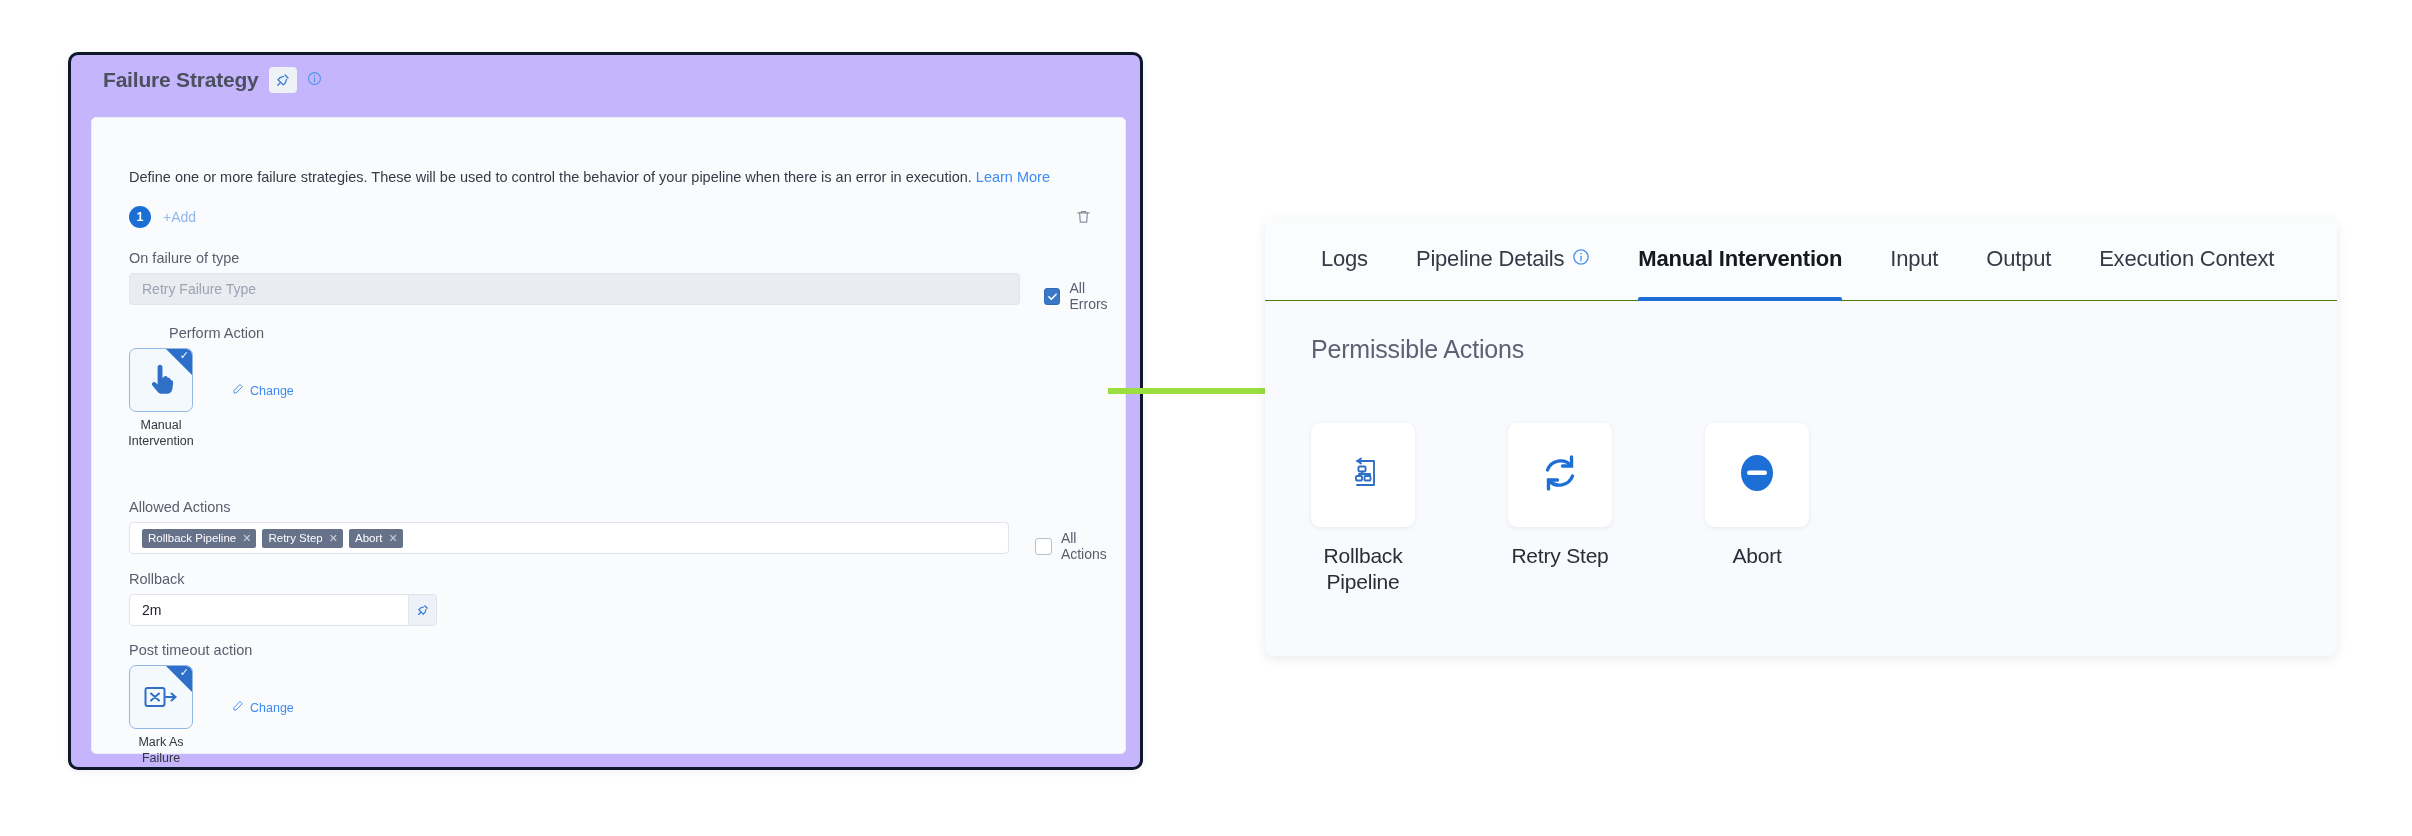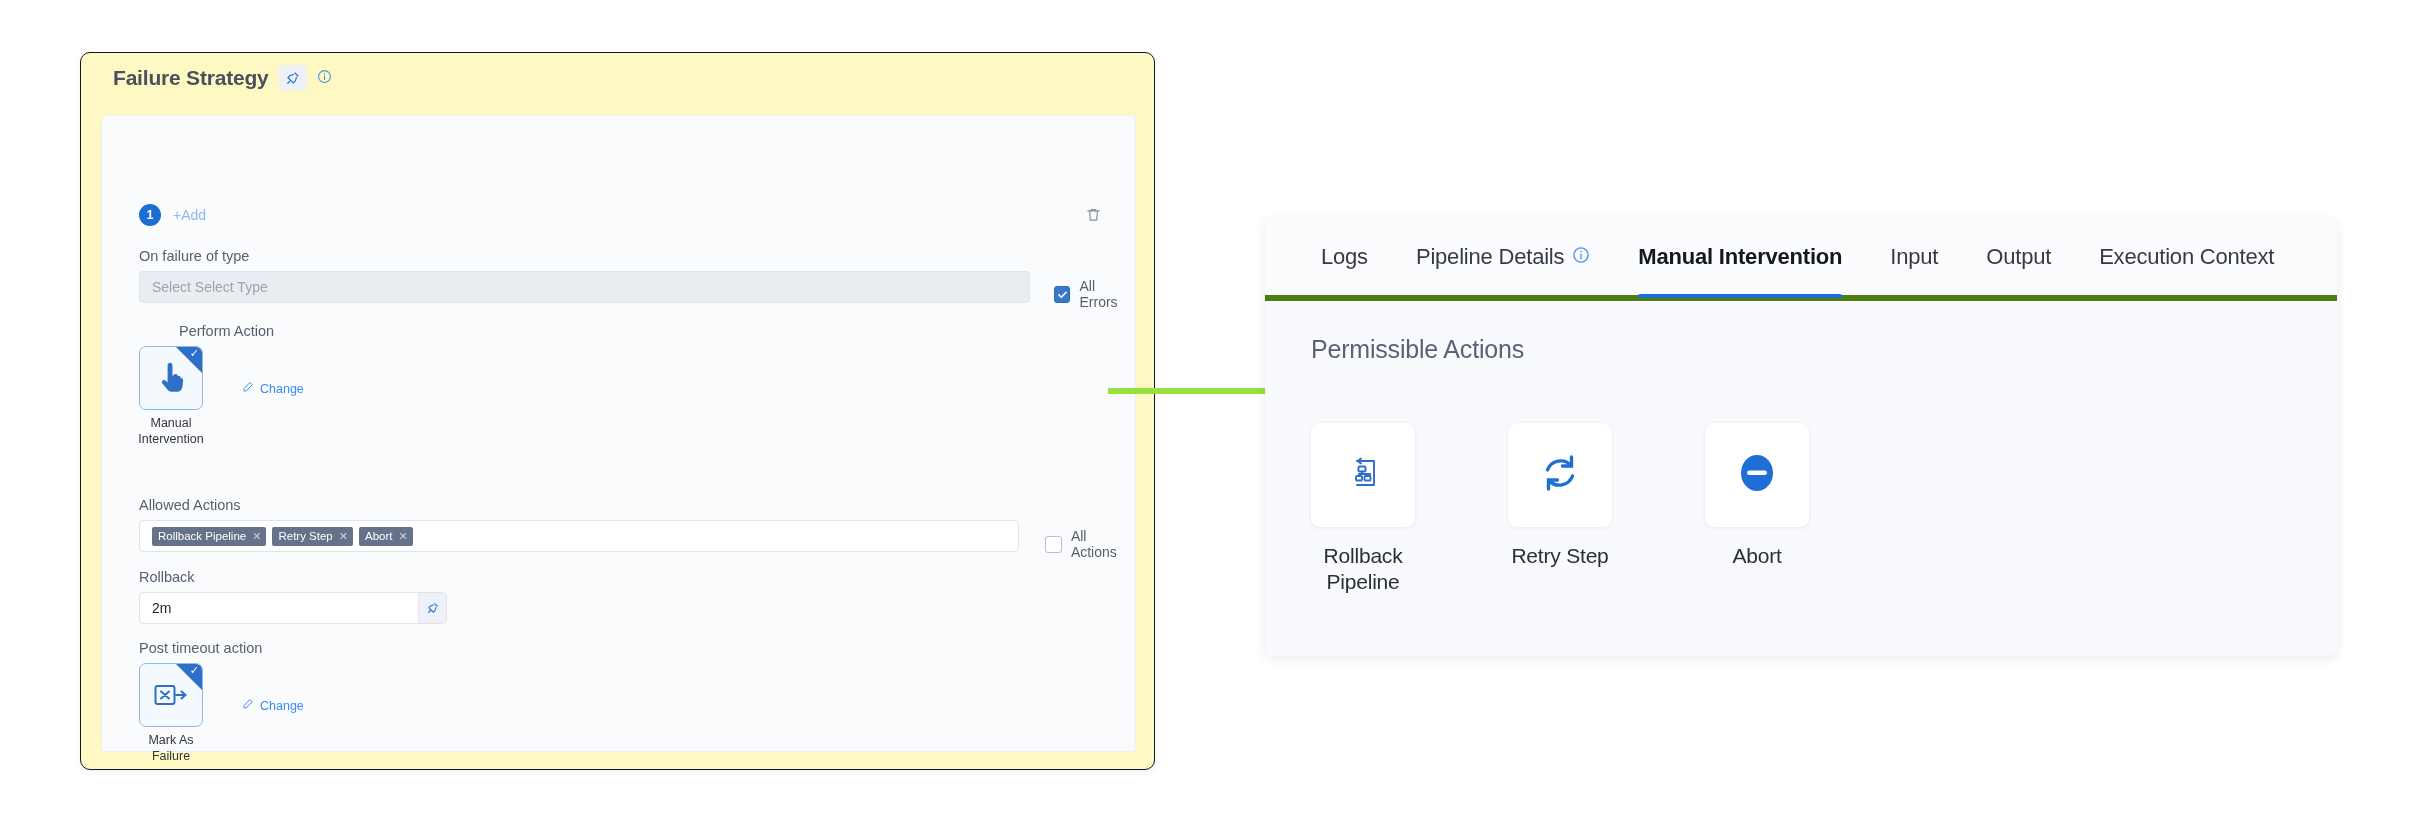--- a/index.html
+++ b/index.html
@@ -7,24 +7,24 @@
     width: 2412px; height: 836px;
     background: #ffffff;
     font-family: "Liberation Sans", sans-serif;
     overflow: hidden;
   }
   .stage { position: relative; width: 2412px; height: 836px; }
 
   
   .fs-card {
     position: absolute;
-    left: 80px; top: 52px;
+    left: 68px; top: 52px;
     width: 1075px; height: 718px;
-    background: #fef9c3;
-    border: 1px solid #0f172a;
+    background: #c4b5fd;
+    border: 3px solid #0f172a;
     border-radius: 10px;
     box-shadow: 0 2px 7px rgba(40,60,90,0.07);
   }
   .fs-header {
     height: 50px;
     display: flex; align-items: center;
     padding: 0 0 0 32px;
     gap: 10px;
   }
   .fs-title {
@@ -167,21 +167,21 @@
     left: 1265px; top: 218px;
     width: 1072px; height: 438px;
     background: #f8fafd;
     border-radius: 9px;
     box-shadow: 0 3px 11px rgba(40,60,90,0.10);
   }
   .rp-tabs {
     position: relative;
     height: 83px;
     background: #fbfcfe;
-    border-bottom: 6px solid #4d7c0f;
+    border-bottom: 1px solid #4d7c0f;
     border-radius: 9px 9px 0 0;
     display: flex; align-items: center;
     padding-left: 32px;
     gap: 0;
   }
   .rp-tab {
     position: relative;
     height: 83px;
     display: flex; align-items: center; gap: 8px;
     padding: 0 24px;
@@ -243,37 +243,41 @@
         <svg width="15" height="15" viewBox="0 0 24 24" fill="none" stroke="#4b92e8" stroke-width="1.8">
           <circle cx="12" cy="12" r="9.5"></circle>
           <path d="M12 11v6" stroke-linecap="round"></path>
           <circle cx="12" cy="7.4" r="1.1" fill="#4b92e8" stroke="none"></circle>
         </svg>
       </span>
     </div>
 
     <div class="fs-body">
 
+      <div class="desc">
+        <span>Define one or more failure strategies. These will be used to control the behavior of your pipeline when there is an error in execution.</span>
+        <a href="#">Learn More</a>
+      </div>
 
       <div class="row-add">
         <span class="badge-num">1</span>
         <span class="add-link">+Add</span>
       </div>
 
       <span class="trash-btn">
         <svg width="17" height="17" viewBox="0 0 24 24" fill="none" stroke="#8b90a0" stroke-width="1.7" stroke-linecap="round">
           <path d="M4 7h16"></path>
             <path d="M9 7V5h6v2"></path>
           <path d="M6.5 7l1 13h9l1-13"></path>
         </svg>
       </span>
 
       <span class="field-label" style="left:37px; top:132px;">On failure of type</span>
       <div class="inp disabled" style="left:37px; top:155px; width:891px;">
-        <span>Select Select Type</span>
+        <span>Retry Failure Type</span>
       </div>
       <div class="chk-wrap" style="left:952px; top:162px;">
         <span class="chk on">
           <svg width="11" height="11" viewBox="0 0 24 24" fill="none" stroke="#ffffff" stroke-width="3.4" stroke-linecap="round" stroke-linejoin="round">
               <path d="M4 12.5l5.5 5.5L20 7"></path>
             </svg>
         </span>
         <span class="chk-lbl">All Errors</span>
       </div>
 

